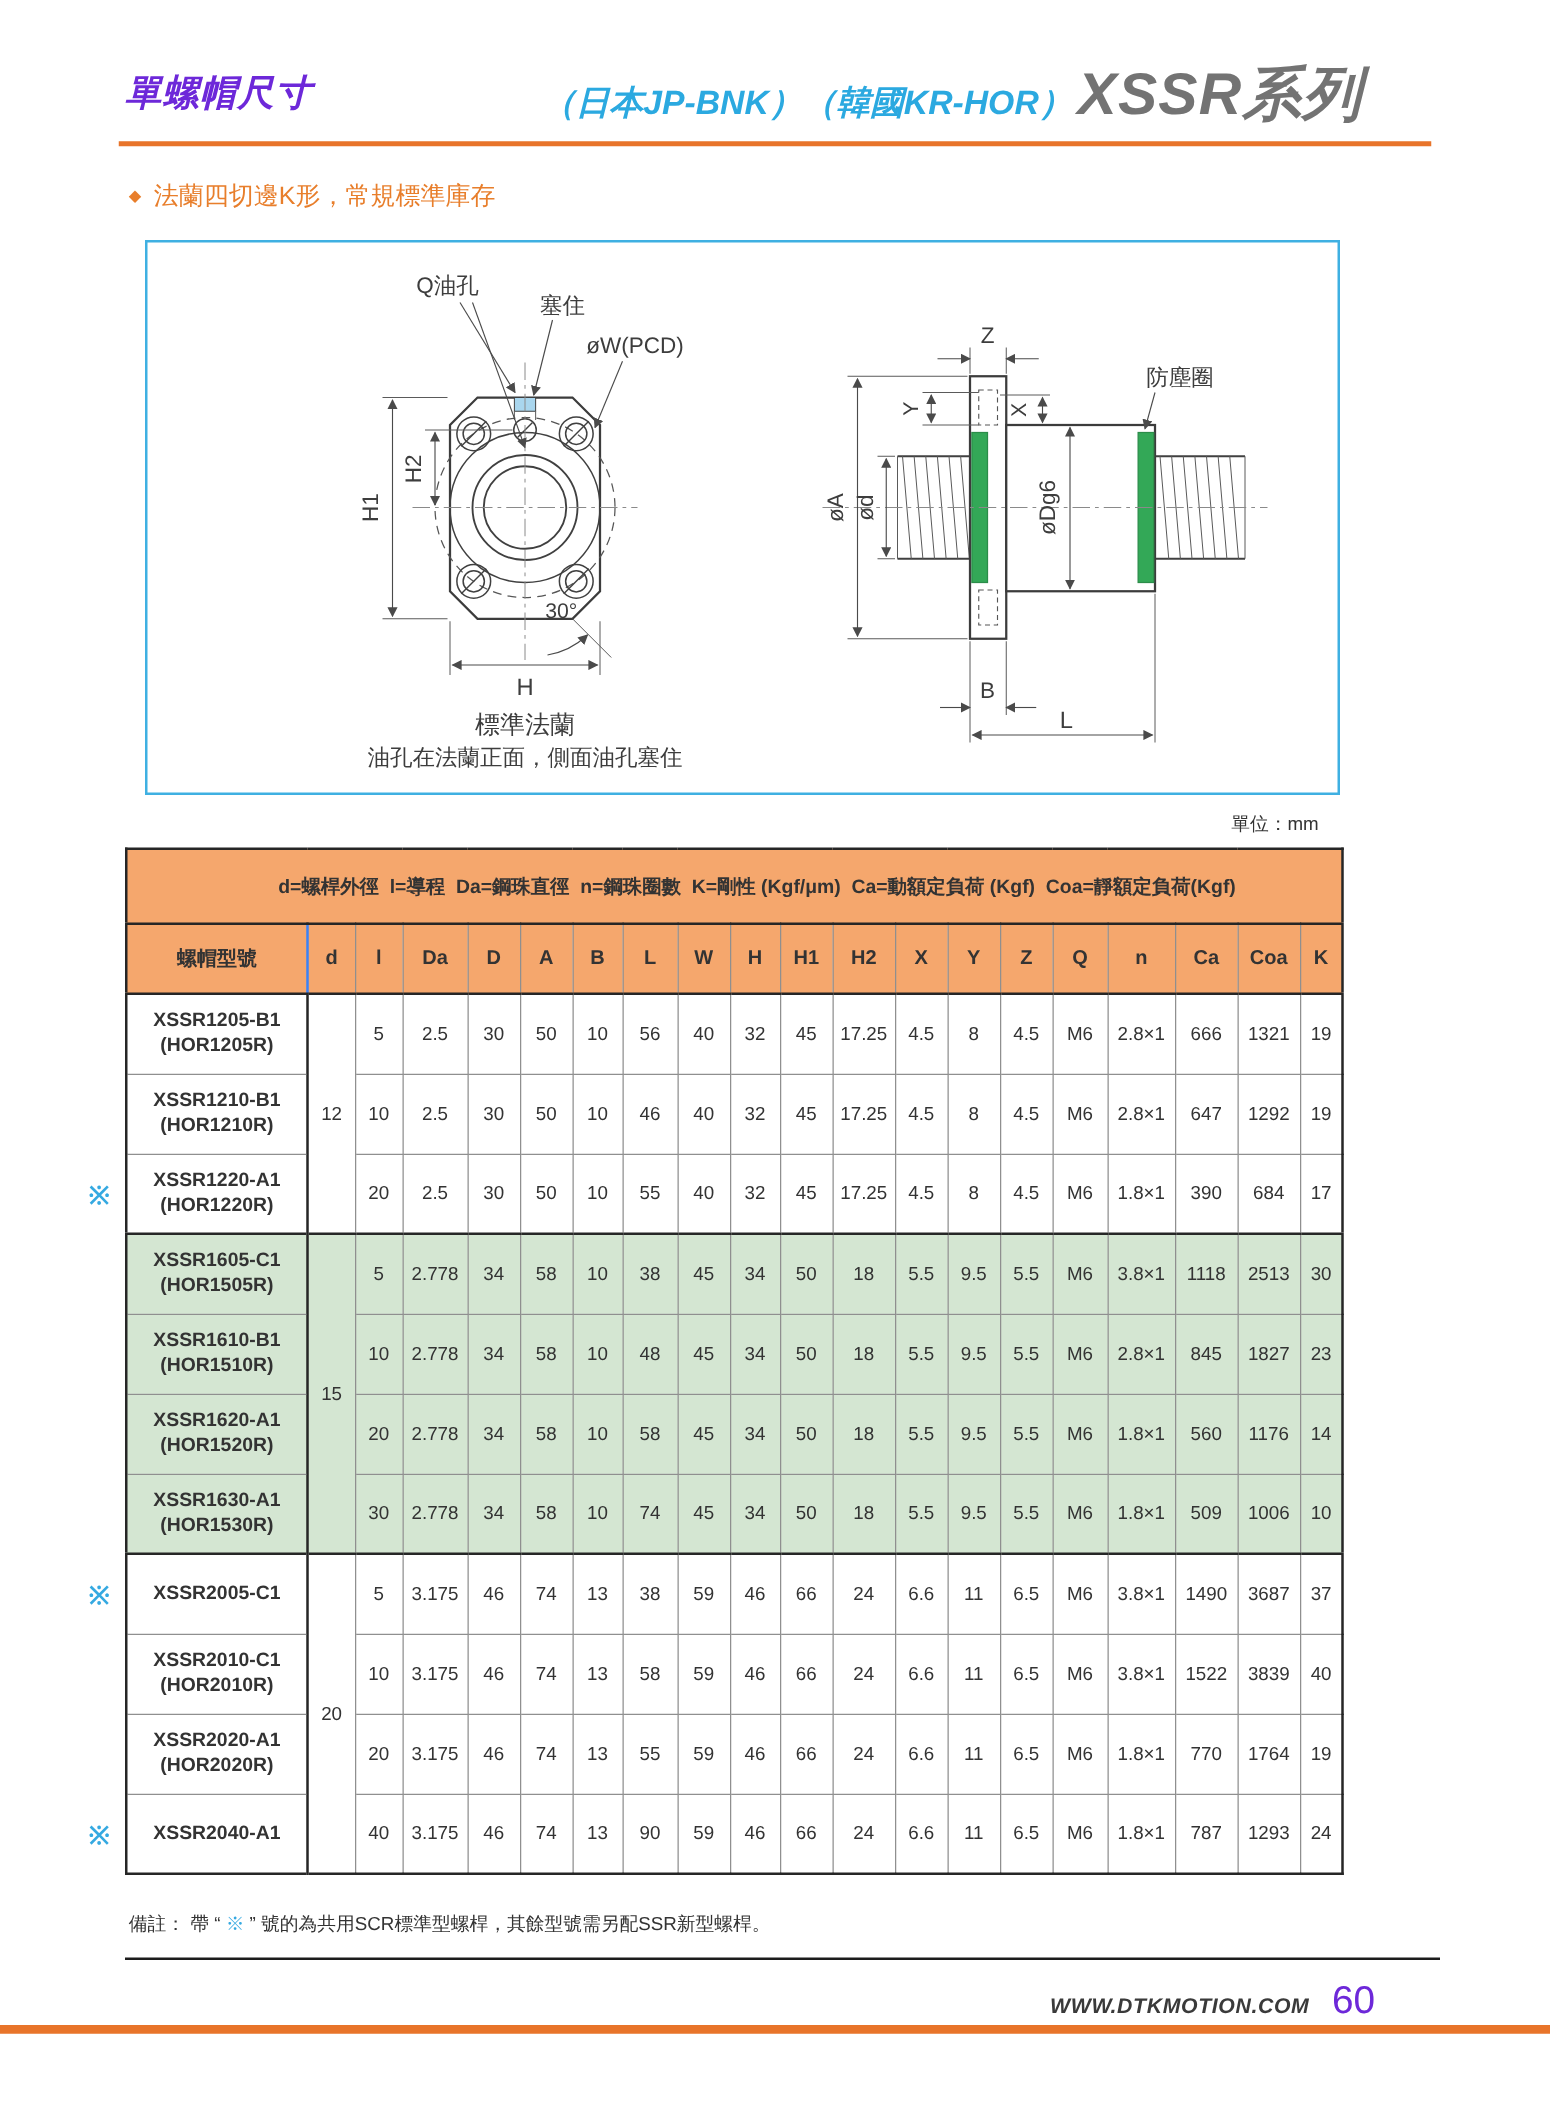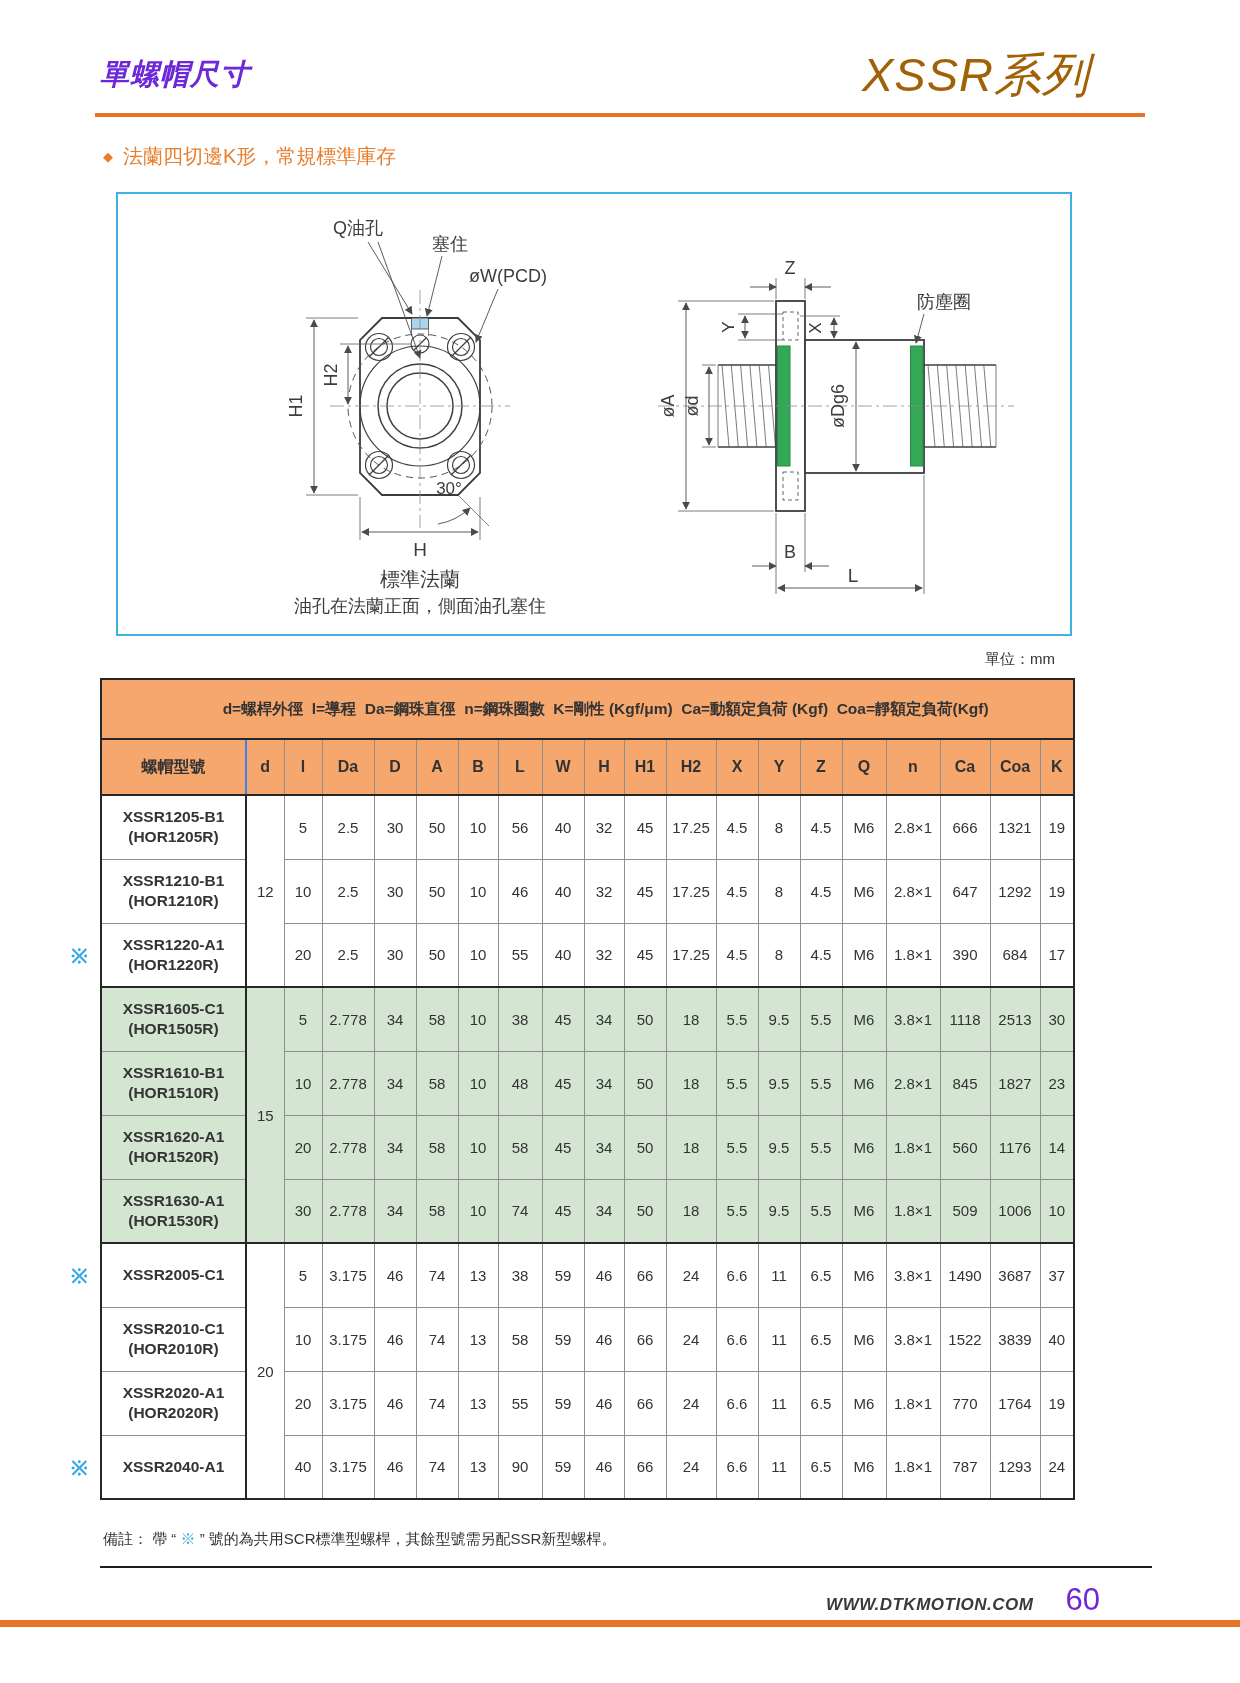--- a/index.html
+++ b/index.html
@@ -2,21 +2,21 @@
 <html><head>
 <meta charset="utf-8">
 <style>
   html,body{margin:0;padding:0;}
   body{width:1240px;height:1683px;background:#fff;position:relative;overflow:hidden;
        font-family:"Liberation Sans",sans-serif;color:#333;}
   .abs{position:absolute;}
   .page-title{font-size:29px;font-weight:bold;font-style:italic;color:#6d28d9;letter-spacing:1px;}
   .header-right{display:flex;align-items:baseline;gap:4px;}
   .subtitle{font-size:27px;font-weight:bold;font-style:italic;color:#2BA9E0;}
-  .series{font-size:47px;font-weight:normal;font-style:italic;color:#a16207;letter-spacing:1px;}
+  .series{font-size:47px;font-weight:bold;font-style:italic;color:#737373;letter-spacing:1px;}
   .rule-top{background:#E8742A;}
   .section-row{display:flex;align-items:center;gap:10px;color:#E87E2B;}
   .section-bullet{font-size:13px;}
   .section-label{font-size:20px;}
   .diagram-box{border:2px solid #3FB0E2;background:#fff;}
   svg text{fill:#3d3d3d;font-family:"Liberation Sans",sans-serif;}
   .ln{stroke:#404040;stroke-width:1.2;fill:none;}
   .ln15{stroke:#404040;stroke-width:1.5;fill:none;}
   .ln2{stroke:#3c3c3c;stroke-width:1.8;fill:#fff;}
   .ln08{stroke:#5a5a5a;stroke-width:0.8;fill:none;}
@@ -35,30 +35,31 @@
        border-bottom:2px solid #262626;}
   .spec tbody tr{height:64px;}
   .spec tbody tr.green td{background:#D4E6D2;}
   .spec tbody tr.gstart td{border-top:2px solid #262626;}
   .spec td.model{font-weight:bold;font-size:15.5px;line-height:1.3;border-right:2px solid #262626;}
   .spec th.model-col{border-right:2px solid #3b82f6;}
   .row-marker{position:absolute;left:-29px;color:#35A9E1;font-size:20px;font-weight:bold;}
   .note{font-size:15px;color:#333;}
   .note .mk{color:#35A9E1;}
   .footer-line{background:#1c1c1c;}
-  .footer-right{display:flex;align-items:baseline;gap:32px;}
+  .footer-right{display:flex;align-items:baseline;gap:18px;}
   .website{font-style:italic;font-size:17px;color:#3a3a3a;font-weight:bold;letter-spacing:0.5px;}
   .pagenum{font-size:31px;color:#6d28d9;}
   .bottom-bar{background:#E8742A;}
 </style>
 </head>
 <body>
 
 <div class="abs page-title" style="left:100px;top:55px;">單螺帽尺寸</div>
 <div class="abs header-right" style="right:150px;top:44px;">
+  <span class="subtitle">（日本JP-BNK）（韓國KR-HOR）</span>
   <span class="series">XSSR系列</span>
 </div>
 <div class="abs rule-top" style="left:95px;top:113px;width:1050px;height:4px;"></div>
 
 <div class="abs section-row" style="left:103px;top:143px;">
   <span class="section-bullet">◆</span>
   <span class="section-label">法蘭四切邊K形，常規標準庫存</span>
 </div>
 
 <div class="abs diagram-box" style="left:116px;top:192px;width:952px;height:440px;">

